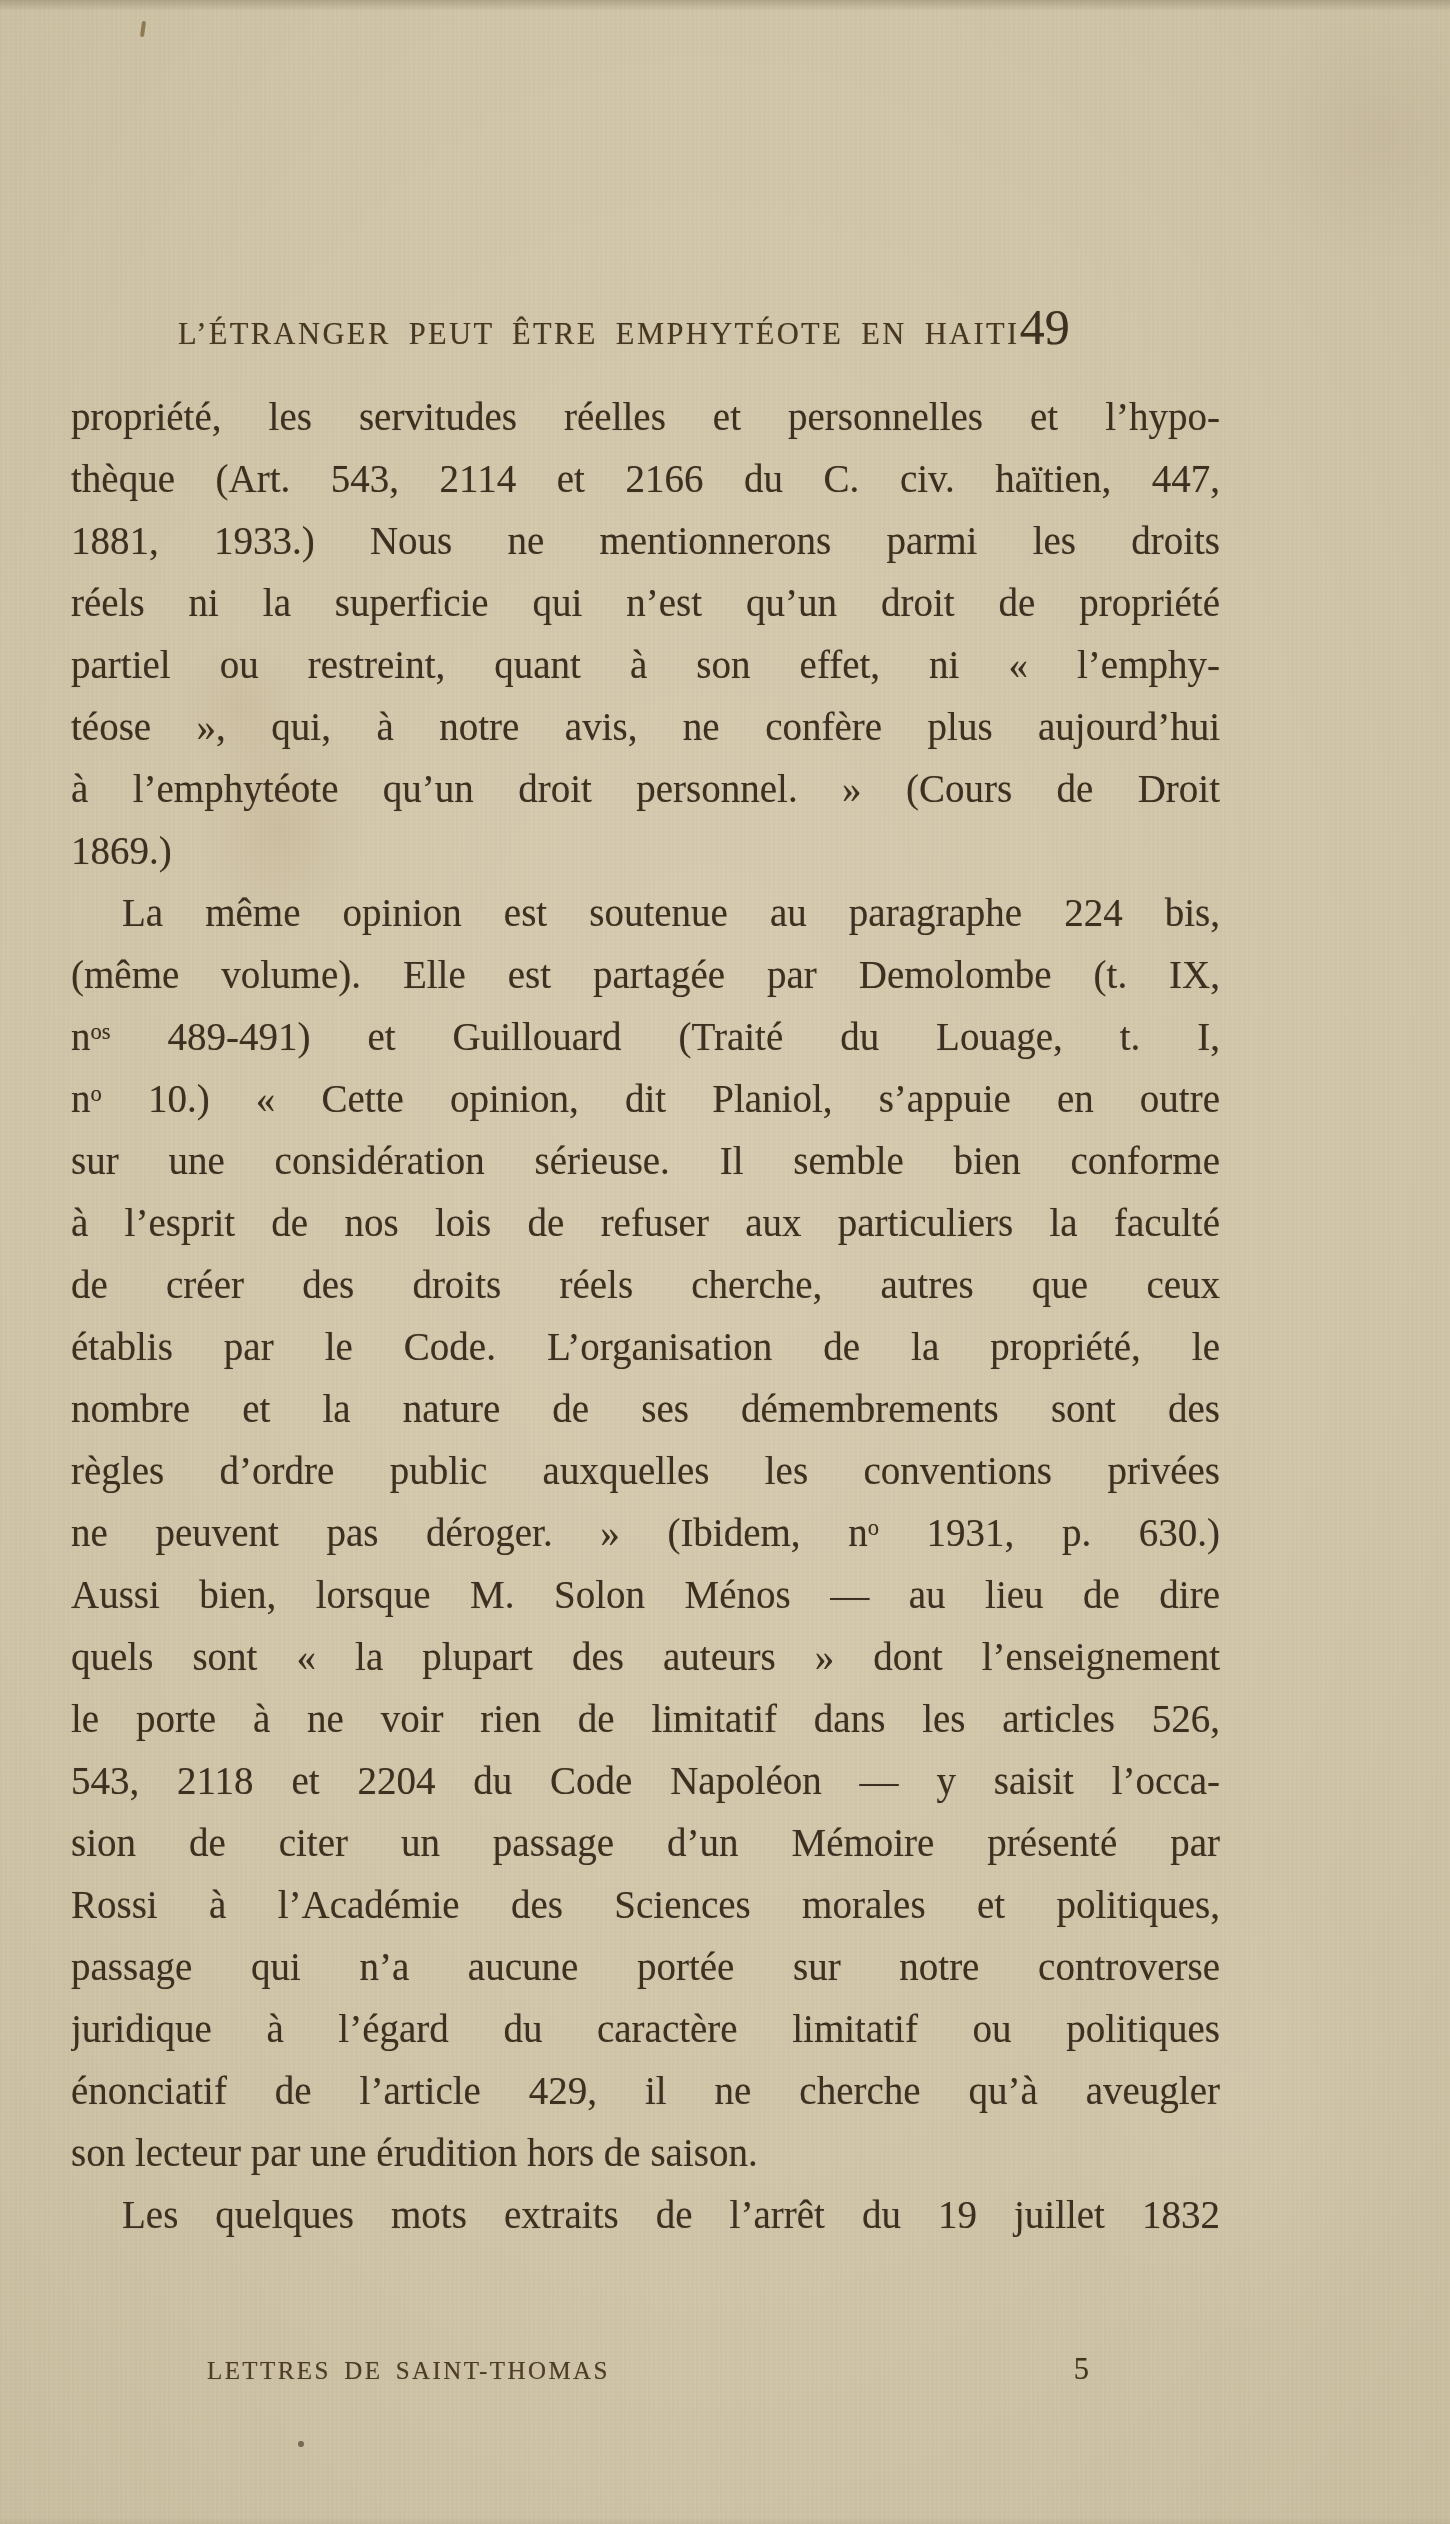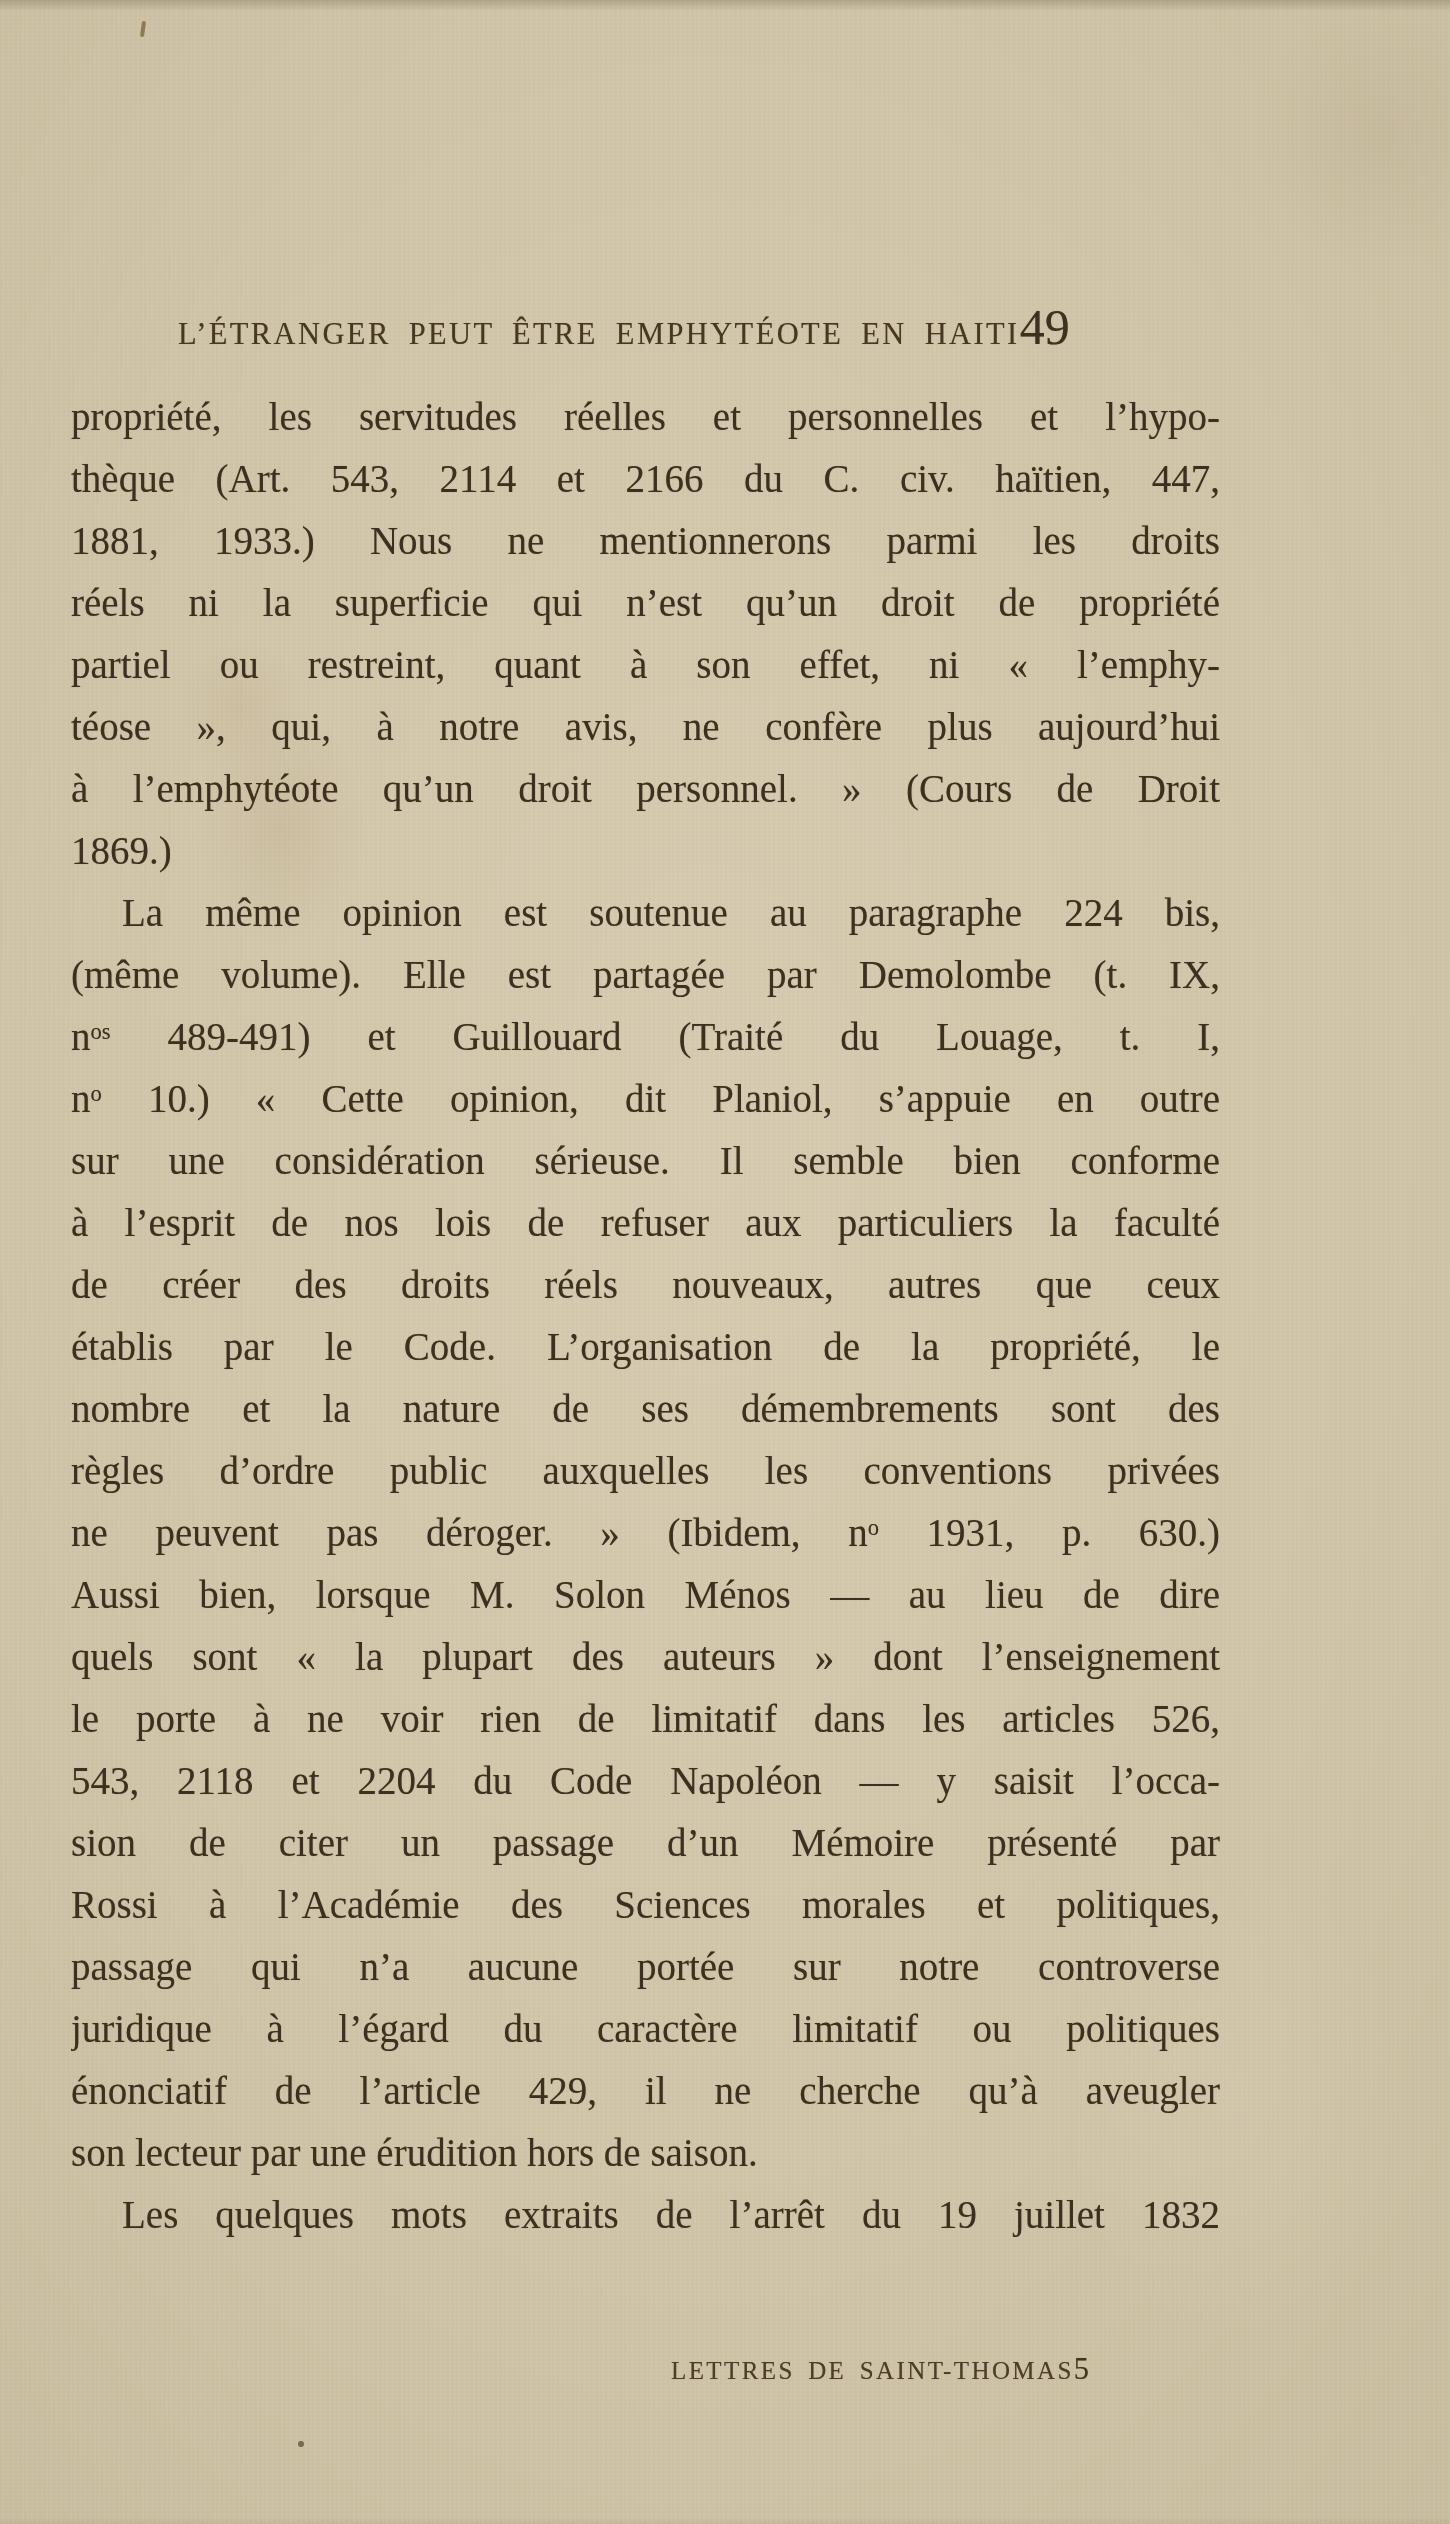--- a/index.html
+++ b/index.html
@@ -41,21 +41,21 @@
   .line.j{text-align:justify;text-align-last:justify;}
   .line.j::after{content:"";display:inline-block;width:100%;height:0;}
   .line.ind{text-indent:51px;}
   .it{}
   sup{
     font-size:58%;line-height:0;vertical-align:baseline;
     position:relative;top:-0.48em;letter-spacing:0;
   }
   .footer{
     position:absolute;left:207px;top:2352px;width:882px;
-    display:flex;justify-content:flex-end;align-items:baseline;
+    display:flex;justify-content:space-between;align-items:baseline;
     color:#4c3c28;
   }
   .ftitle{
     font-size:25px;letter-spacing:2.4px;word-spacing:4.8px;
     text-shadow:0 0 0.8px rgba(76,60,40,.4);
   }
   .fnum{font-size:30.5px;color:#44351f;text-shadow:0 0 0.8px rgba(68,53,31,.4);}
   .speck-top{
     position:absolute;left:141px;top:21px;width:4px;height:16px;
     background:#7a6238;border-radius:2.4px;transform:rotate(8deg);opacity:.75;
@@ -83,21 +83,21 @@
       <div class="line j"><span>partiel ou restreint, quant à son effet, ni « l’emphy-</span></div>
       <div class="line j"><span>téose », qui, à notre avis, ne confère plus aujourd’hui</span></div>
       <div class="line j"><span>à l’emphytéote qu’un droit personnel. » (</span><span class="it">Cours de Droit</span></div>
       <div class="line"><span>1869.)</span></div>
       <div class="line j ind"><span>La même opinion est soutenue au paragraphe 224 </span><span class="it">bis</span><span>,</span></div>
       <div class="line j"><span>(même volume). Elle est partagée par Demolombe (t. IX,</span></div>
       <div class="line j"><span>n</span><sup>os</sup><span> 489-491) et Guillouard (</span><span class="it">Traité du Louage</span><span>, t. I,</span></div>
       <div class="line j"><span>n</span><sup>o</sup><span> 10.) « Cette opinion, dit Planiol, s’appuie en outre</span></div>
       <div class="line j"><span>sur une considération sérieuse. Il semble bien conforme</span></div>
       <div class="line j"><span>à l’esprit de nos lois de refuser aux particuliers la faculté</span></div>
-      <div class="line j"><span>de créer des droits réels nouveaux, autres que ceux</span></div>
+      <div class="line j"><span>de créer des droits réels cherche, autres que ceux</span></div>
       <div class="line j"><span>établis par le Code. L’organisation de la propriété, le</span></div>
       <div class="line j"><span>nombre et la nature de ses démembrements sont des</span></div>
       <div class="line j"><span>règles d’ordre public auxquelles les conventions privées</span></div>
       <div class="line j"><span>ne peuvent pas déroger. » (</span><span class="it">Ibidem</span><span>, n</span><sup>o</sup><span> 1931, p. 630.)</span></div>
       <div class="line j"><span>Aussi bien, lorsque M. Solon Ménos — au lieu de dire</span></div>
       <div class="line j"><span>quels sont « la plupart des auteurs » dont l’enseignement</span></div>
       <div class="line j"><span>le porte à ne voir </span><span class="it">rien de limitatif</span><span> dans les articles 526,</span></div>
       <div class="line j"><span>543, 2118 et 2204 du Code Napoléon — y saisit l’occa-</span></div>
       <div class="line j"><span>sion de citer un passage d’un Mémoire présenté par</span></div>
       <div class="line j"><span>Rossi à l’Académie des Sciences morales et politiques,</span></div>

